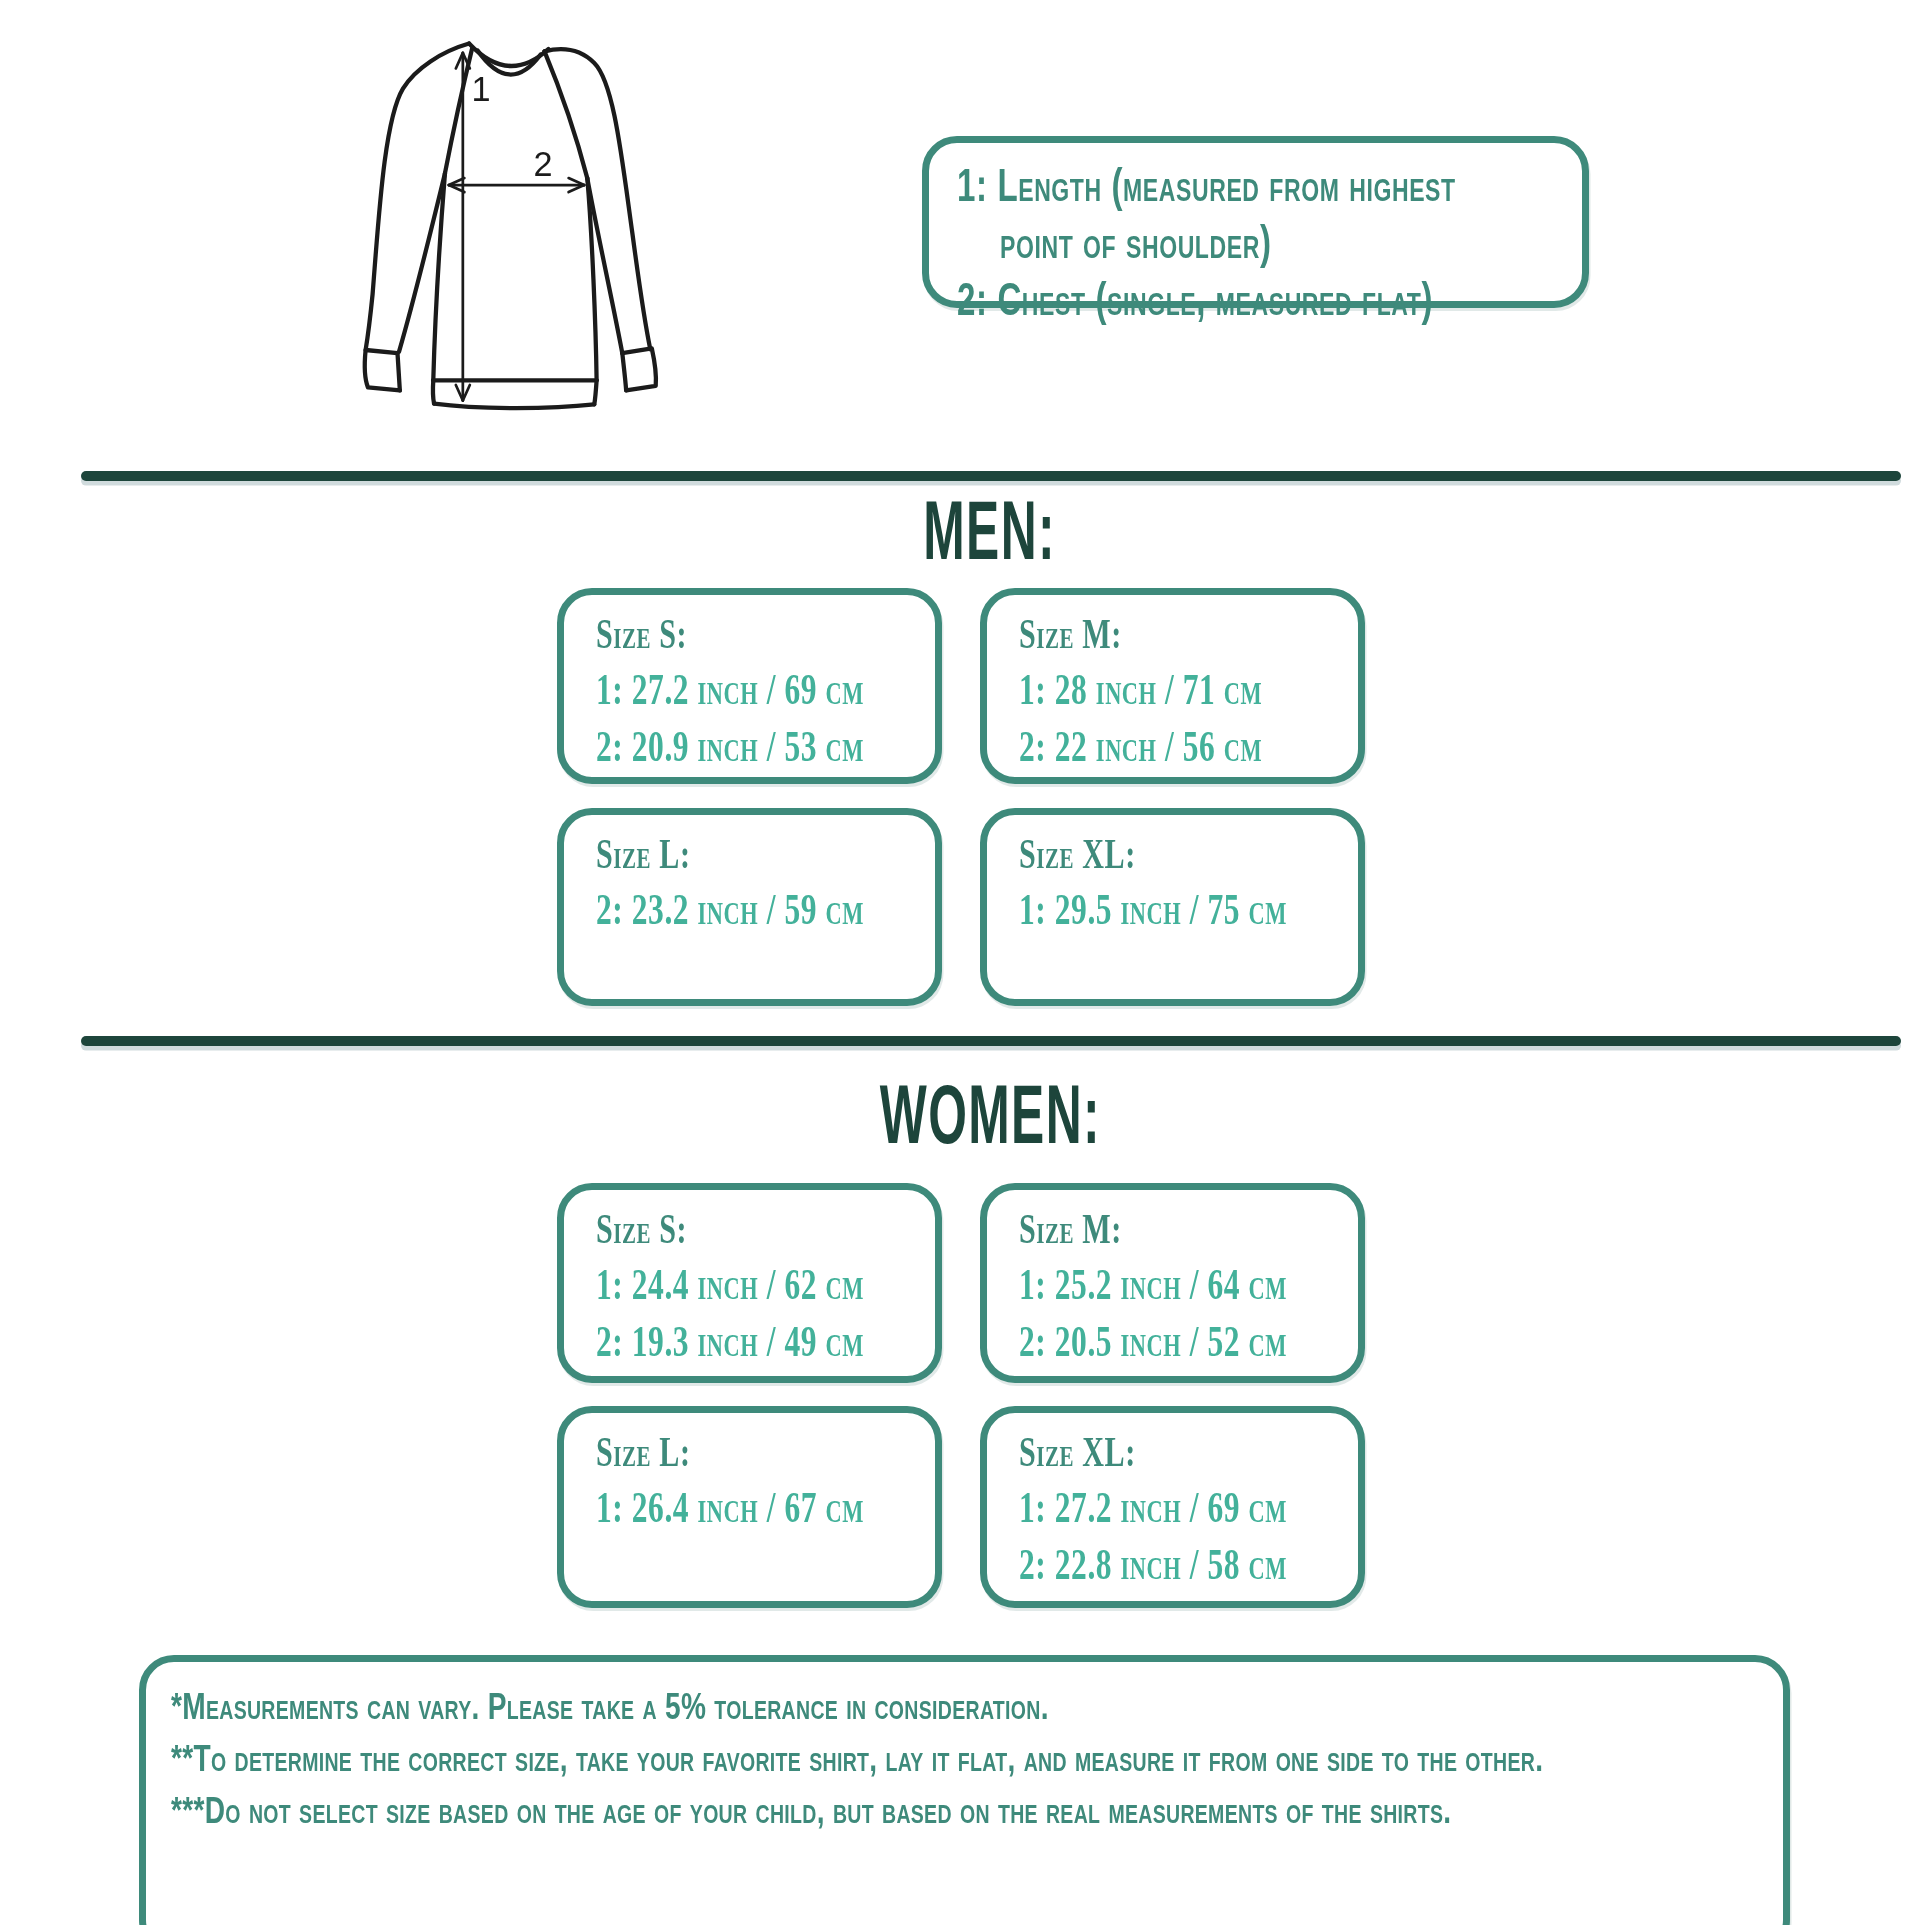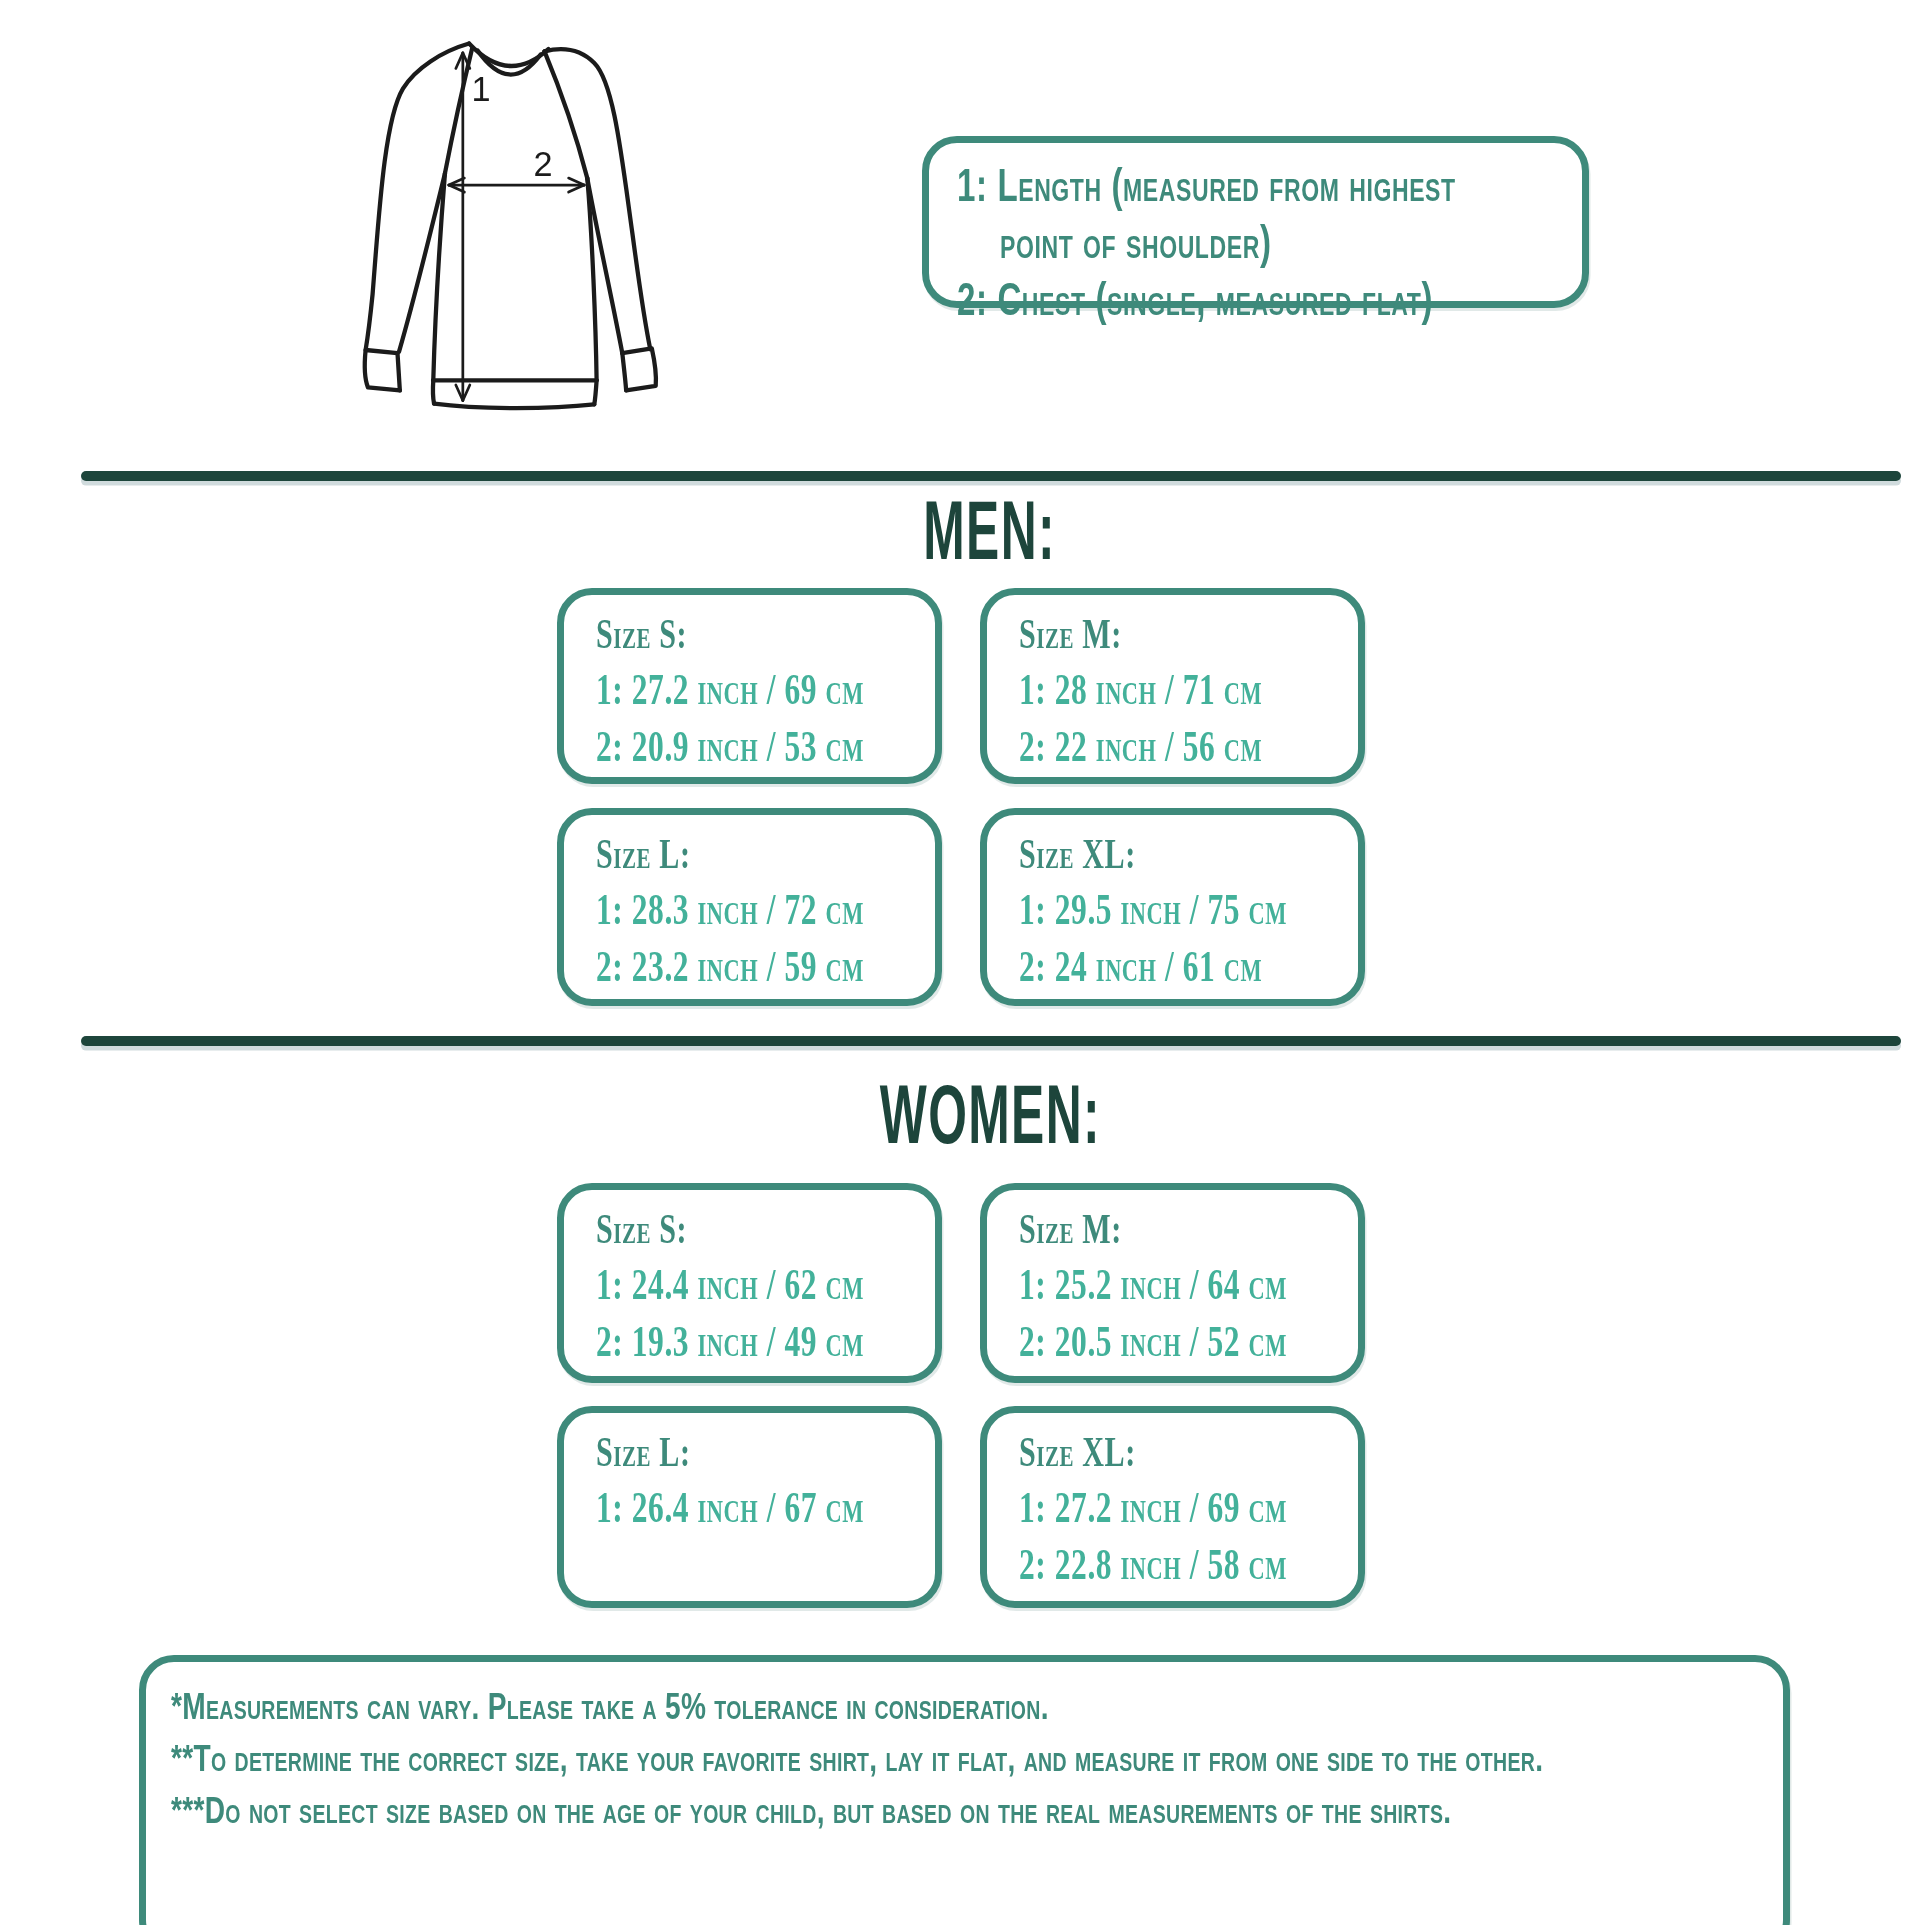--- a/index.html
+++ b/index.html
@@ -209,27 +209,25 @@
     <div class="size-value-row"><span class="size-value">1: 27.2 inch / 69 cm</span></div>
     <div class="size-value-row"><span class="size-value">2: 20.9 inch / 53 cm</span></div>
   </div>
   <div class="round-box size-box men-m">
     <div class="size-label-row"><span class="size-label">Size M:</span></div>
     <div class="size-value-row"><span class="size-value">1: 28 inch / 71 cm</span></div>
     <div class="size-value-row"><span class="size-value">2: 22 inch / 56 cm</span></div>
   </div>
   <div class="round-box size-box men-l">
     <div class="size-label-row"><span class="size-label">Size L:</span></div>
-    <div class="size-value-row"><span class="size-value">1: 28.3 inch / 72 cm</span></div>
     <div class="size-value-row"><span class="size-value">2: 23.2 inch / 59 cm</span></div>
   </div>
   <div class="round-box size-box men-xl">
     <div class="size-label-row"><span class="size-label">Size XL:</span></div>
     <div class="size-value-row"><span class="size-value">1: 29.5 inch / 75 cm</span></div>
-    <div class="size-value-row"><span class="size-value">2: 24 inch / 61 cm</span></div>
   </div>
 
   <div class="divider divider-2"></div>
 
   <div class="section-title title-women">
     <span>WOMEN:</span>
   </div>
 
   <div class="round-box size-box women-s">
     <div class="size-label-row"><span class="size-label">Size S:</span></div>

